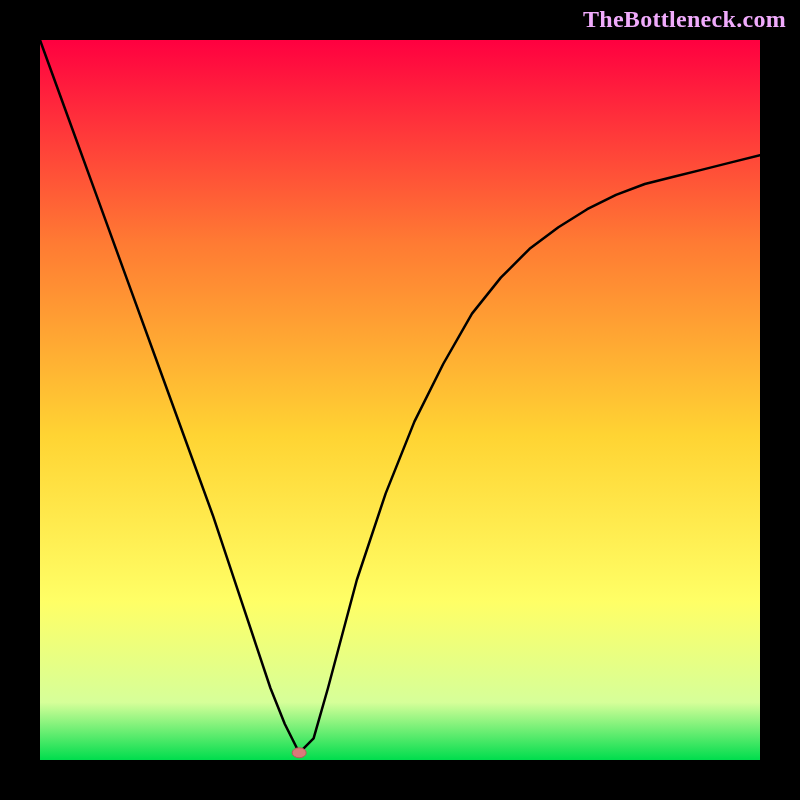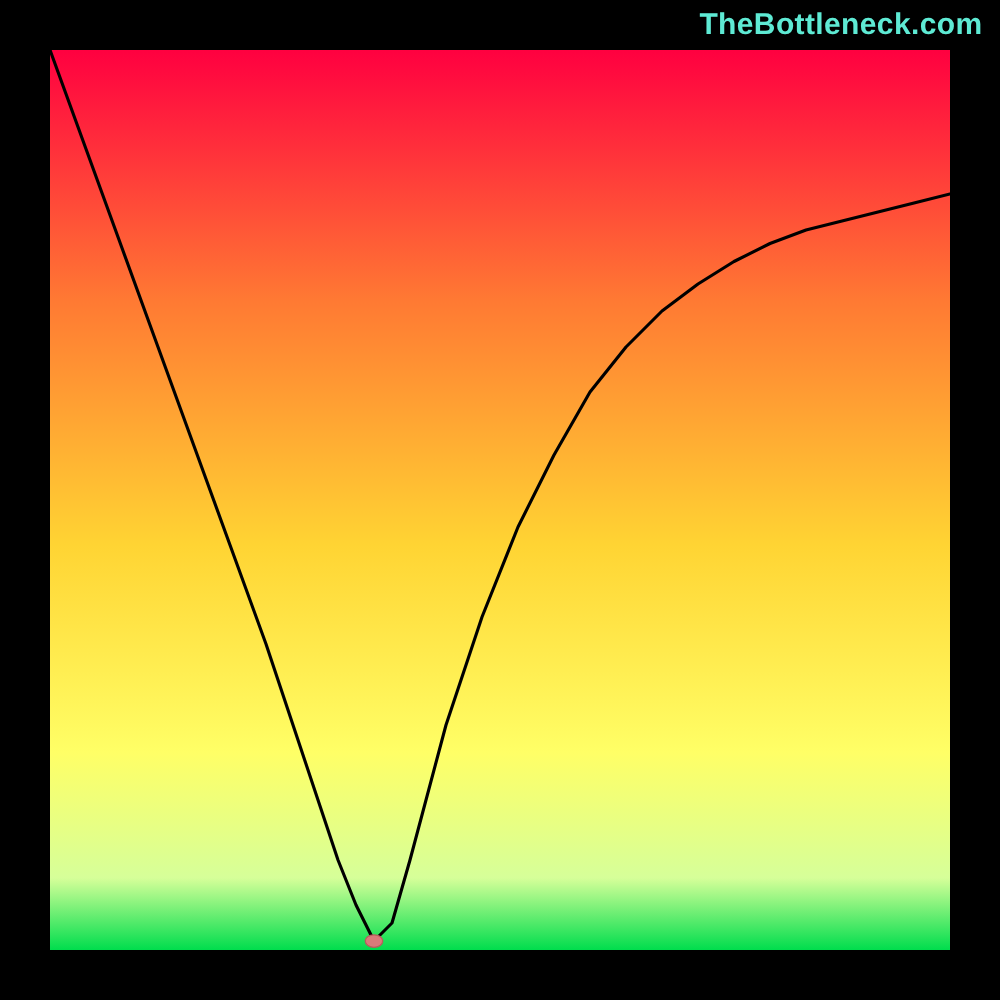--- a/index.html
+++ b/index.html
@@ -21,25 +21,25 @@
     position: absolute;
     left: 40px;
     top: 40px;
     width: 720px;
     height: 720px;
   }
   .watermark {
     position: absolute;
     top: 6px;
     right: 14px;
-    color: #5eead4;
+    color: #f0abfc;
     font-weight: 700;
     font-size: 24px;
     letter-spacing: 0.3px;
-    font-family: Liberation Sans, sans-serif;
+    font-family: Liberation Serif, serif;
   }
 </style>
 </head>
 <body>
 
 <div class="outer">
   <div class="watermark">TheBottleneck.com</div>
   <div class="plot">
     <svg id="chart-svg" width="720" height="720" viewBox="0 0 720 720">
       <defs>

